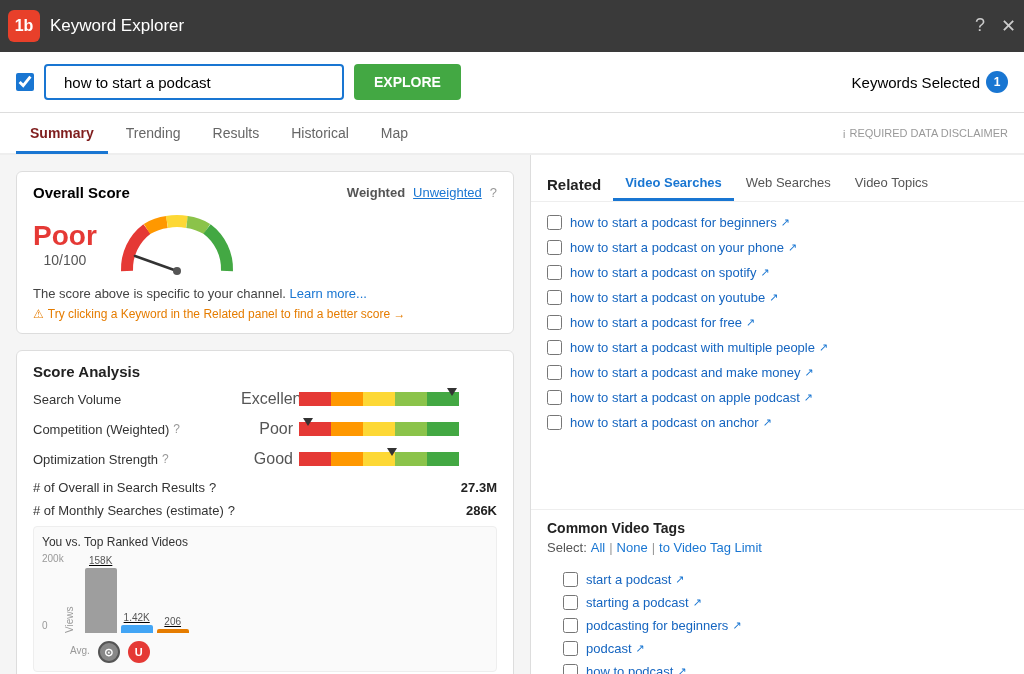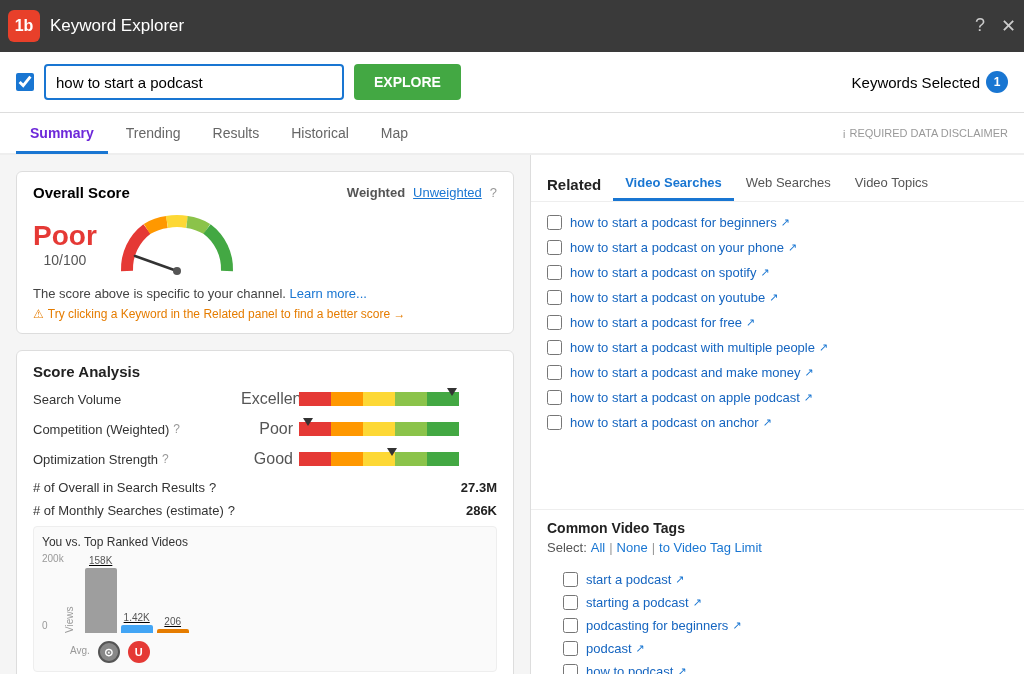--- a/index.html
+++ b/index.html
@@ -37,21 +37,21 @@
     }
     .search-checkbox {
       width: 18px; height: 18px; accent-color: #1976d2; cursor: pointer;
     }
     .search-input {
       flex: 1;
       max-width: 300px;
       height: 36px;
       border: 2px solid #1976d2;
       border-radius: 4px;
-      padding: 0 10px;
+      padding: 0 18px;
       font-size: 15px;
       outline: none;
     }
     .explore-btn {
       background: #43a843;
       color: white;
       border: none;
       border-radius: 4px;
       padding: 8px 20px;
       font-size: 14px;
@@ -88,21 +88,21 @@
     }
     .tab {
       padding: 10px 14px;
       font-size: 14px;
       cursor: pointer;
       color: #666;
       border-bottom: 3px solid transparent;
       margin-bottom: -2px;
     }
     .tab.active {
-      color: #6d28d9;
+      color: #7f1d1d;
       border-bottom-color: #1976d2;
       font-weight: 600;
     }
     .disclaimer {
       margin-left: auto;
       font-size: 11px;
       color: #999;
       display: flex;
       align-items: center;
       gap: 4px;

